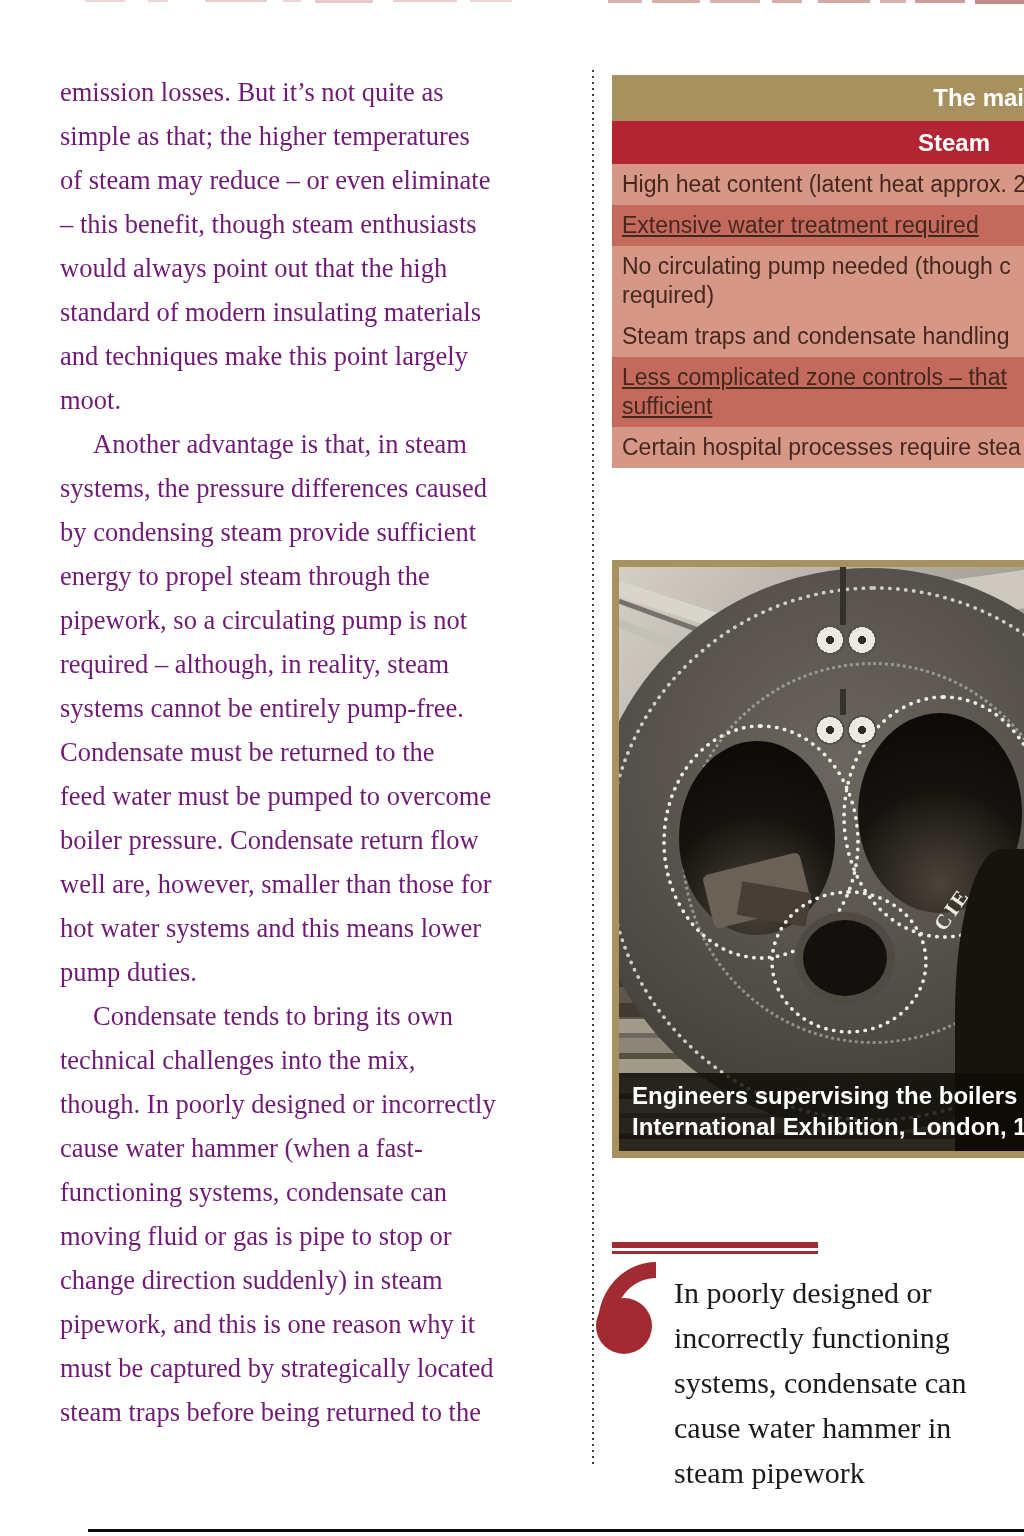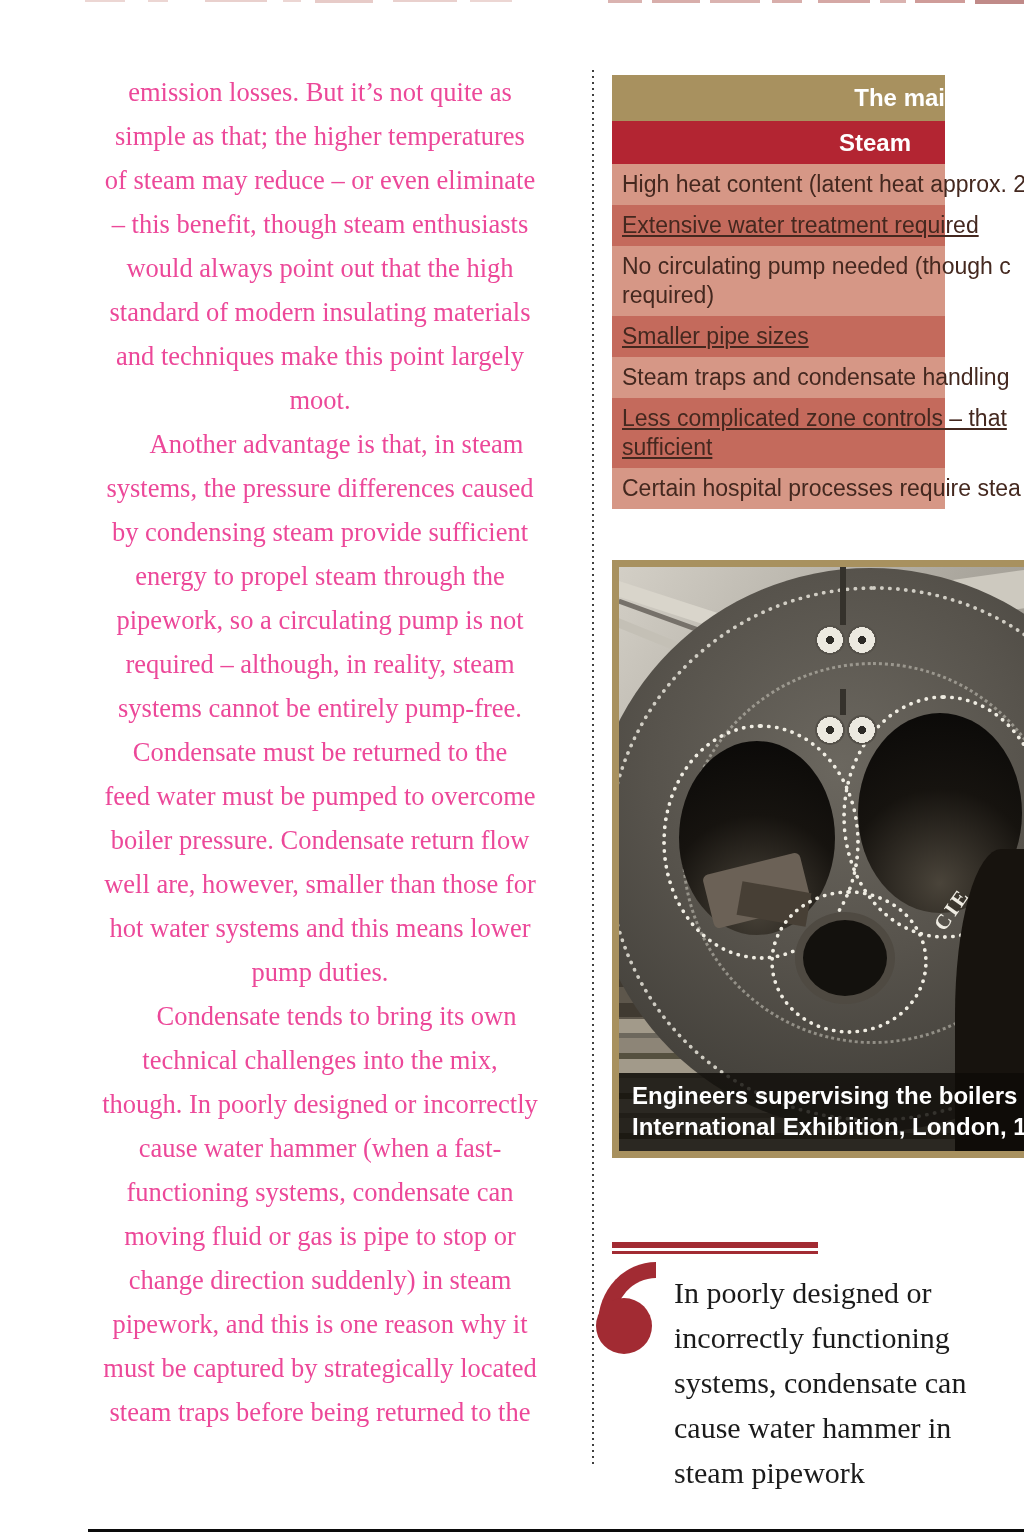--- a/index.html
+++ b/index.html
@@ -3,30 +3,30 @@
 <meta charset="utf-8">
 <style>
   html,body{margin:0;padding:0;background:#ffffff;}
   .page{position:relative;width:1024px;height:1536px;background:#ffffff;overflow:hidden;
         font-family:"Liberation Serif", serif;}
 
   
   .frag{position:absolute;top:0;}
 
   
-  .article{position:absolute;left:60px;top:70px;width:520px;color:#ec4899;text-align:center;}
+  .article{position:absolute;left:60px;top:70px;width:520px;color:#701a75;}
   .aline{height:44px;line-height:44px;font-size:26.5px;white-space:nowrap;}
   .aline.indent{text-indent:33px;}
 
   
   .divider{position:absolute;left:592px;top:70px;width:2px;height:1394px;
     background-image:repeating-linear-gradient(to bottom,#3f3f3f 0,#3f3f3f 2px,transparent 2px,transparent 6px);}
 
   
-  .ctable{position:absolute;left:612px;top:75px;width:333px;font-family:"Liberation Sans",sans-serif;}
+  .ctable{position:absolute;left:612px;top:75px;width:412px;font-family:"Liberation Sans",sans-serif;}
   .t-title{height:46px;line-height:46px;background:#a8915f;color:#ffffff;font-weight:bold;
            font-size:24px;text-align:right;white-space:nowrap;overflow:hidden;}
   .t-steam{height:43px;line-height:43px;background:#b32532;color:#ffffff;font-weight:bold;
            font-size:24px;text-align:right;padding-right:34px;white-space:nowrap;}
   .trow{padding:6px 0 6px 10px;color:#44281f;font-size:23px;}
   .trow .trow-line{line-height:29px;white-space:nowrap;}
   .trow.light{background:#d69786;}
   .trow.dark{background:#c46a5c;text-decoration:underline;}
 
   
@@ -150,23 +150,20 @@
     <div class="trow light">
       <div class="trow-line">High heat content (latent heat approx. 2</div>
     </div>
     <div class="trow dark">
       <div class="trow-line">Extensive water treatment required</div>
     </div>
     <div class="trow light">
       <div class="trow-line">No circulating pump needed (though c</div>
       <div class="trow-line">required)</div>
     </div>
-    <div class="trow dark">
-      <div class="trow-line">Smaller pipe sizes</div>
-    </div>
     <div class="trow light">
       <div class="trow-line">Steam traps and condensate handling</div>
     </div>
     <div class="trow dark">
       <div class="trow-line">Less complicated zone controls – that</div>
       <div class="trow-line">sufficient</div>
     </div>
     <div class="trow light">
       <div class="trow-line">Certain hospital processes require stea</div>
     </div>

